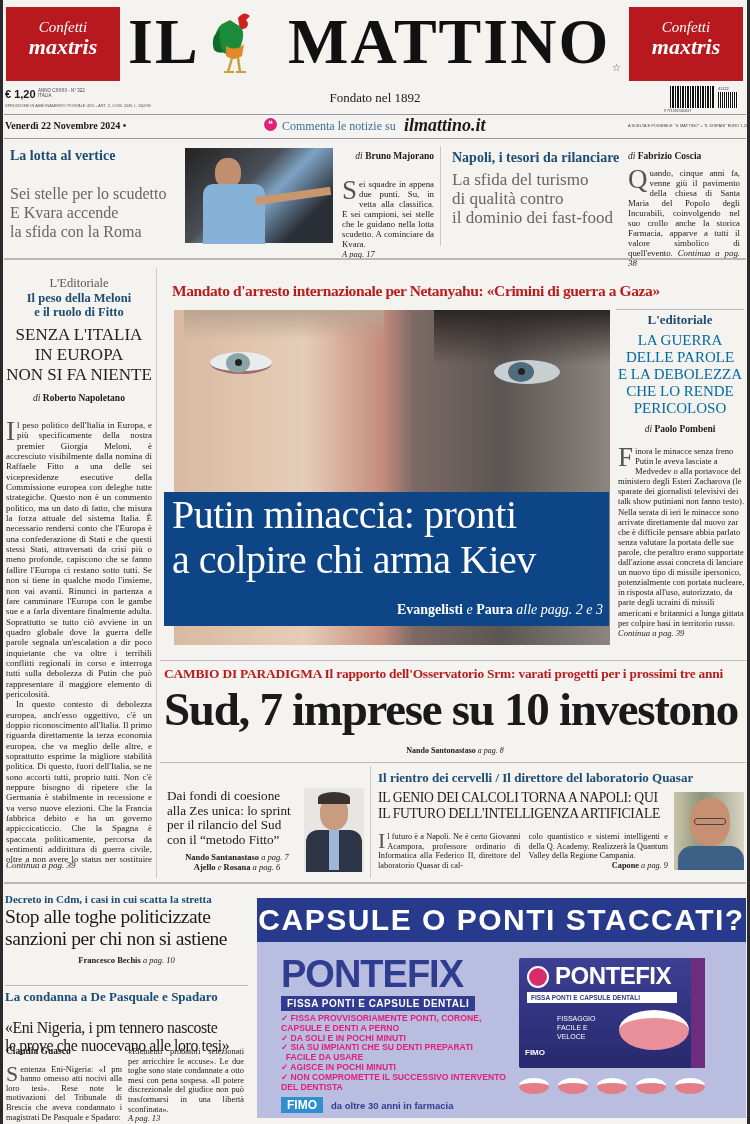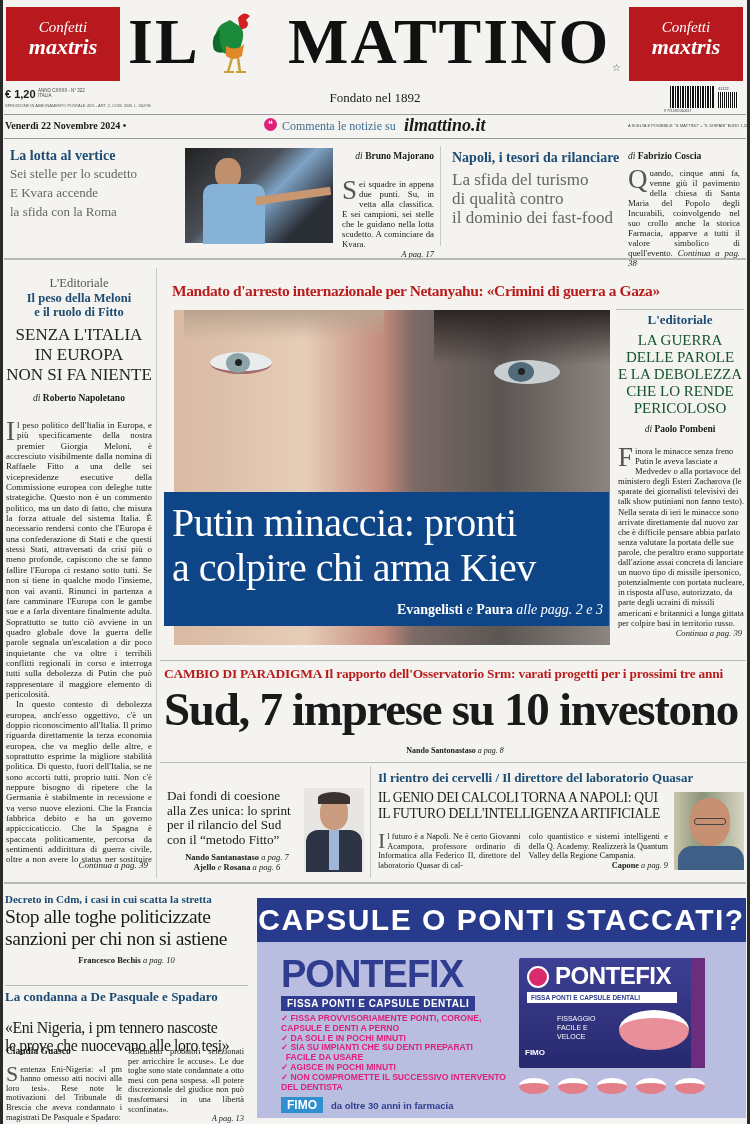--- a/index.html
+++ b/index.html
@@ -16,21 +16,21 @@
 .adbox .c2{font-family:"Liberation Serif",serif;font-style:italic;font-weight:bold;font-size:22px;line-height:22px}
 .logo{position:absolute;left:128px;top:6px;width:490px;height:72px;font-family:"Liberation Serif",serif;font-weight:bold;font-size:64px;line-height:72px;letter-spacing:2px;color:#111}
 .logo .il{position:absolute;left:0}
 .logo .rest{position:absolute;left:160px}
 .rooster{position:absolute;left:72px;top:2px;width:70px;height:70px}
 .body-text{font-family:"Liberation Serif",serif;font-size:9.4px;line-height:11.3px;text-align:justify;color:#222}
 .dropcap{float:left;font-size:27px;line-height:22px;margin-right:2px;color:#555;font-family:"Liberation Serif",serif}
 .kicker{font-family:"Liberation Serif",serif;font-weight:bold;color:#1c4b73}
 .byline{font-family:"Liberation Serif",serif;font-size:9.5px;font-weight:bold}
 .byline i{font-weight:normal;font-style:italic}
-.pageref{font-style:italic;font-size:9.5px;text-align:right;font-family:"Liberation Serif",serif}
+.pageref{font-style:italic;font-size:9.5px;font-family:"Liberation Serif",serif}
 </style>
 </head>
 <body>
 
 <div class="adbox" style="left:6px">
   <div class="c1">Confetti</div>
   <div class="c2">maxtris</div>
 </div>
 <div class="adbox" style="left:629px">
   <div class="c1">Confetti</div>
@@ -67,21 +67,21 @@
 <div class="rule" style="left:4px;right:4px;top:114px;height:1px;background:#999"></div>
 <div class="abs serif" style="left:5px;top:120px;font-size:10px;font-weight:bold">Venerdì 22 Novembre 2024 •</div>
 <div class="abs" style="left:264px;top:118px;width:13px;height:13px;border-radius:50%;background:#e0207a;color:#fff;font-size:9px;text-align:center;line-height:13px">❝</div>
 <div class="abs serif" style="left:282px;top:119px;font-size:12px;color:#3d6e96">Commenta le notizie su</div>
 <div class="abs serif" style="left:404px;top:115px;font-size:18px;font-style:italic;font-weight:bold">ilmattino.it</div>
 <div class="abs sans" style="left:628px;top:123px;font-size:4px;color:#444">A SCELTA E POSSIBILE: "IL MATTINO" + "IL DISPARI" EURO 1,20</div>
 <div class="rule" style="left:4px;right:4px;top:138px;height:1px;background:#999"></div>
 
 <div class="abs" style="left:10px;top:148px">
   <div class="kicker" style="font-size:14px">La lotta al vertice</div>
-  <div class="serif" style="font-size:13px;line-height:19px;color:#666;margin-top:0">
+  <div class="serif" style="font-size:16px;line-height:19px;color:#666;margin-top:20px">
     <div>Sei stelle per lo scudetto</div>
     <div>E Kvara accende</div>
     <div>la sfida con la Roma</div>
   </div>
 </div>
 <div class="abs" style="left:185px;top:148px;width:148px;height:95px;background:linear-gradient(135deg,#222 0%,#4a4f57 40%,#7ea3c5 55%,#2a2e35 80%)">
   <div style="position:absolute;left:30px;top:10px;width:26px;height:30px;border-radius:45%;background:#c08f6e"></div>
   <div style="position:absolute;left:18px;top:36px;width:62px;height:60px;background:#86b2d8;border-radius:10px 10px 0 0"></div>
   <div style="position:absolute;left:70px;top:44px;width:76px;height:8px;background:#c8966f;transform:rotate(-8deg)"></div>
 </div>
@@ -145,33 +145,33 @@
         <div style="margin:6px auto;width:7px;height:7px;border-radius:50%;background:#222"></div>
       </div>
   </div>
   <div style="position:absolute;left:320px;top:50px;width:66px;height:24px;border-radius:50%;background:#c9ced1">
     <div style="position:absolute;left:14px;top:2px;width:26px;height:20px;border-radius:50%;background:#4f6b7c">
         <div style="margin:6px auto;width:7px;height:7px;border-radius:50%;background:#222"></div>
       </div>
   </div>
 </div>
 <div class="abs" style="left:164px;top:492px;width:445px;height:134px;background:#0e4587">
-  <div class="serif" style="color:#fff;font-size:40px;line-height:45px;padding:8px 0 0 8px;letter-spacing:-0.5px">
+  <div class="serif" style="color:#fff;font-size:40px;line-height:45px;padding:0 0 0 8px;letter-spacing:-0.5px">
     <div>Putin minaccia: pronti</div>
     <div>a colpire chi arma Kiev</div>
   </div>
   <div class="serif" style="position:absolute;right:6px;bottom:8px;color:#fff;font-size:14px">
     <b>Evangelisti</b> <i>e</i> <b>Paura</b> <i>alle pagg. 2 e 3</i>
   </div>
 </div>
 
 <div class="rule" style="left:616px;width:128px;top:309px;height:1px"></div>
 <div class="abs" style="left:614px;top:312px;width:132px;text-align:center">
   <div class="kicker" style="font-size:13px">L'editoriale</div>
-  <div class="serif" style="font-size:15px;line-height:17px;margin-top:4px;color:#14532d">
+  <div class="serif" style="font-size:15px;line-height:17px;margin-top:4px;color:#0369a1">
     <div>LA GUERRA</div>
     <div>DELLE PAROLE</div>
     <div>E LA DEBOLEZZA</div>
     <div>CHE LO RENDE</div>
     <div>PERICOLOSO</div>
   </div>
   <div class="byline" style="margin-top:7px"><i>di</i> <span>Paolo Pombeni</span></div>
 </div>
 <div class="abs" style="left:618px;top:446px;width:128px;font-family:'Liberation Serif',serif;font-size:8.6px;line-height:10.1px;color:#222">
   <span class="dropcap">F</span><span>inora le minacce senza freno Putin le aveva lasciate a Medvedev o alla portavoce del ministero degli Esteri Zacharova (le sparate dei giornalisti televisivi dei talk show putiniani non fanno testo). Nella serata di ieri le minacce sono arrivate direttamente dal nuovo zar che è difficile pensare abbia parlato senza valutare la portata delle sue parole, che peraltro erano supportate dall'azione assai concreta di lanciare un nuovo tipo di missile ipersonico, potenzialmente con portata nucleare, in risposta all'uso, autorizzato, da parte degli ucraini di missili americani e britannici a lunga gittata per colpire basi in territorio russo.</span>

